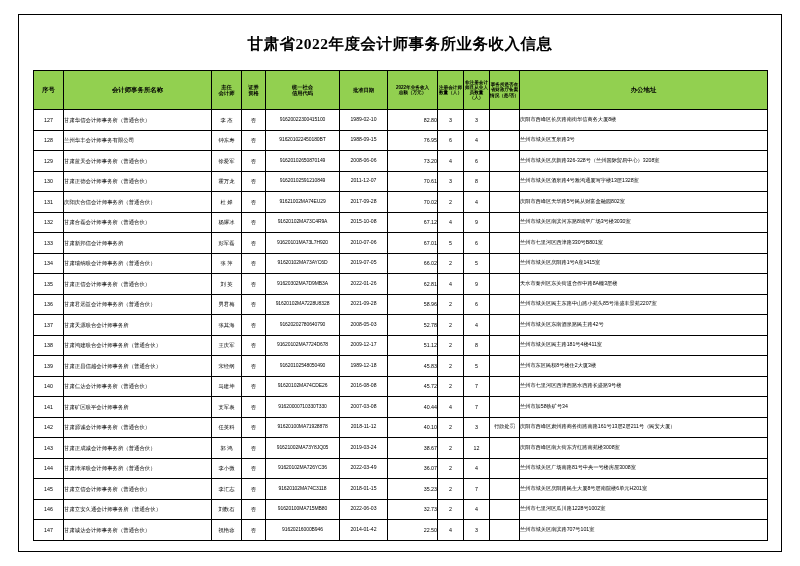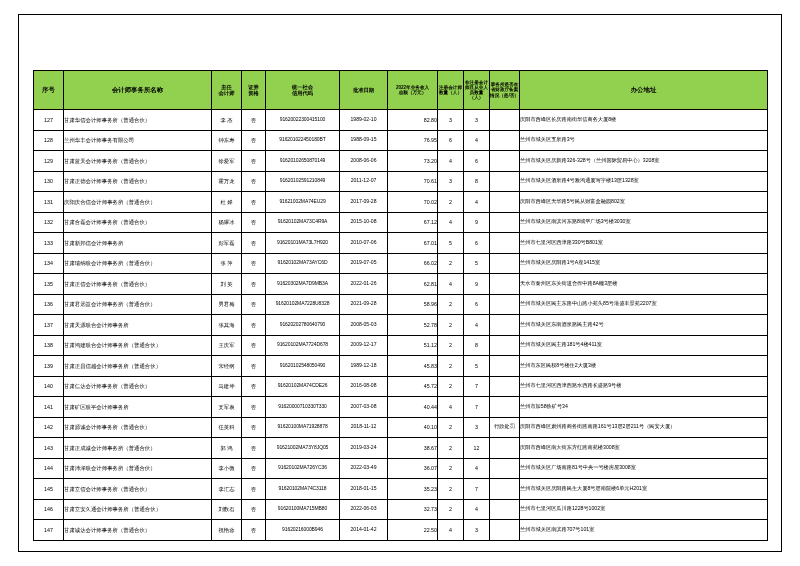--- a/index.html
+++ b/index.html
@@ -101,20 +101,21 @@
   col.c9 { width: 26px; }
   col.c10 { width: 30px; }
   col.c11 { width: 248px; }
 </style>
 </head>
 <body>
 
 <div class="page">
   <div class="page-frame"></div>
 
+  <div class="title">甘肃省2022年度会计师事务所业务收入信息</div>
 
   <div class="table-wrap">
     <table class="main">
       <colgroup>
         <col class="c1">
           <col class="c2">
           <col class="c3">
           <col class="c4">
           <col class="c5">
         <col class="c6">

